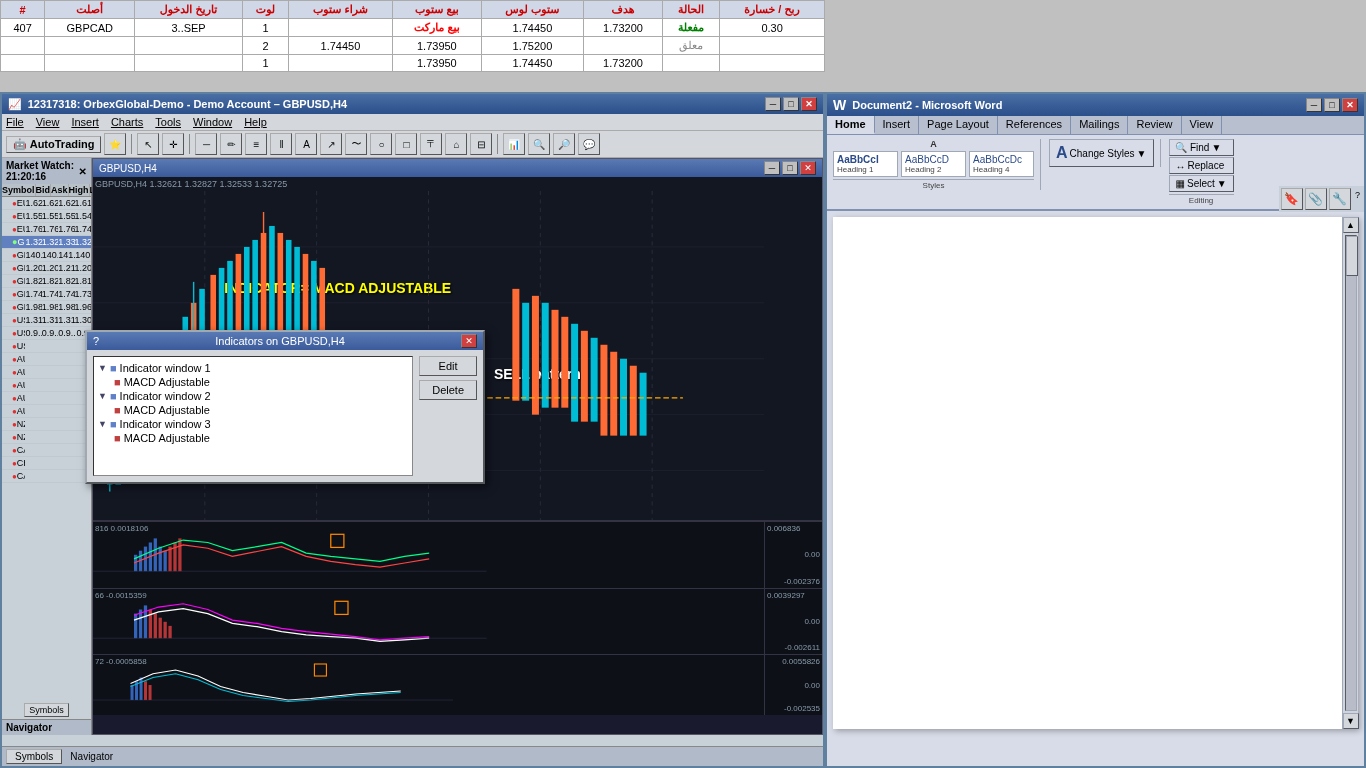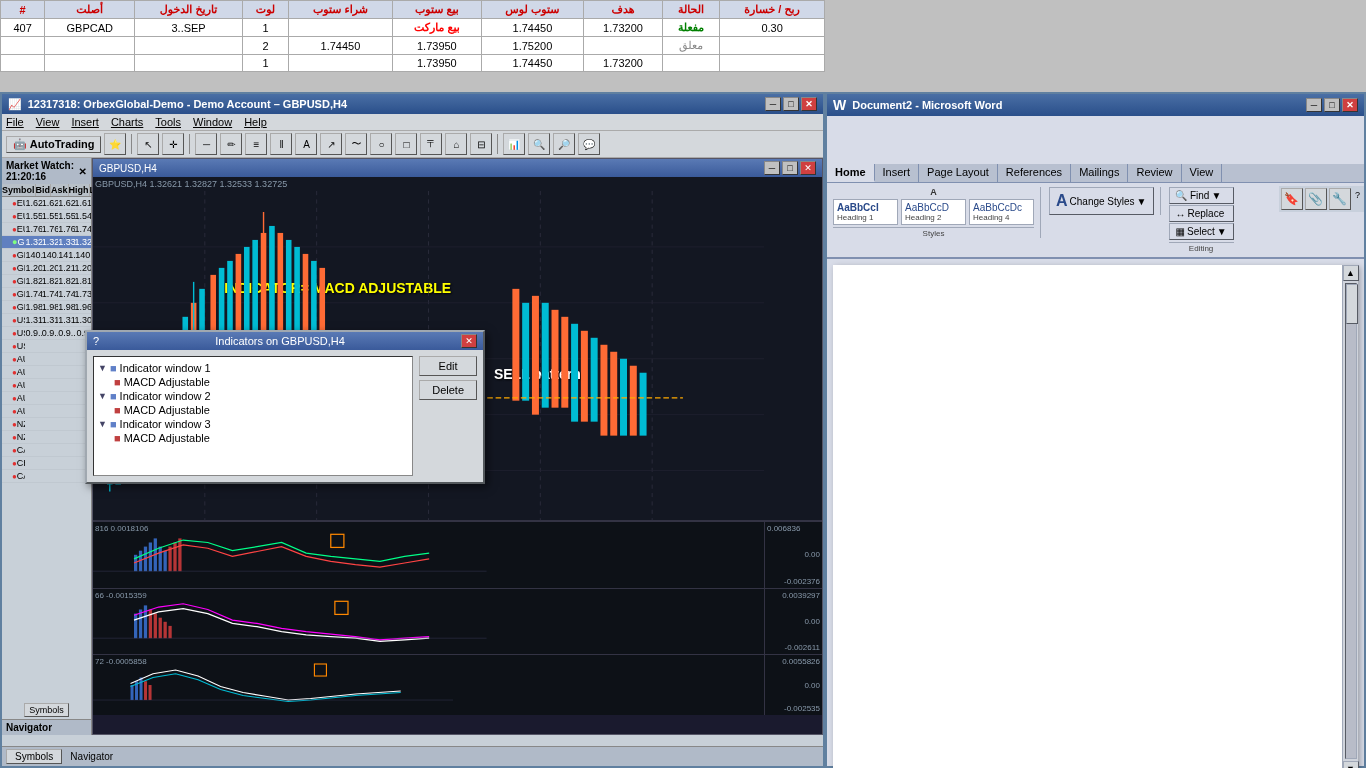--- a/index.html
+++ b/index.html
@@ -73,21 +73,21 @@
     .dialog-tree { flex: 1; background: white; border: 1px inset #888; padding: 4px; min-height: 120px; }
     .tree-item { display: flex; align-items: center; gap: 3px; padding: 1px 0; font-size: 11px; cursor: pointer; }
     .tree-indent { margin-left: 16px; }
     .tree-expand { font-size: 9px; color: #446; }
     .dialog-buttons { display: flex; flex-direction: column; gap: 4px; }
     .dialog-action-btn { padding: 3px 12px; background: #d4d8dc; border: 1px outset #aaa; font-size: 11px; cursor: pointer; text-align: center; }
 
     
     .word-window { position: absolute; top: 92px; right: 0; width: 541px; height: 676px; background: #d8dce8; border: 2px solid #6080a0; }
     .word-titlebar { background: linear-gradient(to bottom, #4a6fa5, #2a4f8a); color: white; padding: 3px 6px; display: flex; align-items: center; justify-content: space-between; font-size: 11px; font-weight: bold; }
-    .word-ribbon { background: #d8dce8; border-bottom: 2px solid #8090b0; margin-top: 48px; }
+    .word-ribbon { background: #d8dce8; border-bottom: 2px solid #8090b0; }
     .word-ribbon-tabs { display: flex; background: #b8c0d0; border-bottom: 1px solid #8090b0; }
     .ribbon-tab { padding: 2px 8px; font-size: 11px; cursor: pointer; border-right: 1px solid #8090b0; }
     .ribbon-tab.active { background: #d8dce8; border-bottom: 2px solid #d8dce8; font-weight: bold; }
     .word-ribbon-content { display: flex; padding: 4px 6px; gap: 8px; align-items: flex-start; }
     .ribbon-styles { display: flex; gap: 3px; }
     .word-doc-area { background: white; margin: 6px; height: calc(100% - 160px); box-shadow: 2px 2px 6px rgba(0,0,0,0.3); position: relative; }
     .word-scrollbar { position: absolute; right: 0; top: 0; width: 16px; height: 100%; background: #d0d4dc; border-left: 1px solid #a0a8b8; display: flex; flex-direction: column; align-items: center; }
     .scroll-btn { width: 16px; height: 16px; background: #d4d8dc; border: 1px outset #a0a8b8; display: flex; align-items: center; justify-content: center; font-size: 9px; cursor: pointer; }
     .scroll-track { flex: 1; width: 12px; margin: 2px; background: #b8bcc8; border: 1px inset #a0a8b8; }
     .scroll-thumb { width: 12px; height: 40px; background: #d4d8dc; border: 1px outset #a0a8b8; cursor: pointer; }
@@ -494,21 +494,21 @@
 
               <rect x="290" y="15" width="16" height="16" fill="none" stroke="#ff8800" stroke-width="1.5"></rect>
             </svg>
           </div>
 
           <div class="ind-panel-2 indicator-panel">
             <div class="ind-values">
               <span>66 -0.0015359</span>
             </div>
             <div style="position:absolute;right:0;top:0;width:58px;height:100%;background:#0d1117;border-left:1px solid #334;display:flex;flex-direction:column;justify-content:space-between;padding:2px;">
-              <span style="color:#8899aa;font-size:8px;text-align:right;">0.0039297</span>
+              <span style="color:#8899aa;font-size:8px;text-align:left;">0.0039297</span>
               <span style="color:#8899aa;font-size:8px;text-align:right;">0.00</span>
               <span style="color:#8899aa;font-size:8px;text-align:right;">-0.002611</span>
             </div>
             <svg style="position:absolute;top:0;left:0;right:58px;bottom:0;width:calc(100%-58px);height:100%;" viewBox="0 0 480 80" preserveAspectRatio="none">
 
               <rect x="50" y="30" width="4" height="30" fill="#4488ff" opacity="0.7"></rect>
               <rect x="56" y="25" width="4" height="35" fill="#4488ff" opacity="0.7"></rect>
               <rect x="62" y="20" width="4" height="40" fill="#4488ff" opacity="0.7"></rect>
               <rect x="68" y="25" width="4" height="35" fill="#ff4444" opacity="0.7"></rect>
               <rect x="74" y="30" width="4" height="30" fill="#ff4444" opacity="0.7"></rect>

